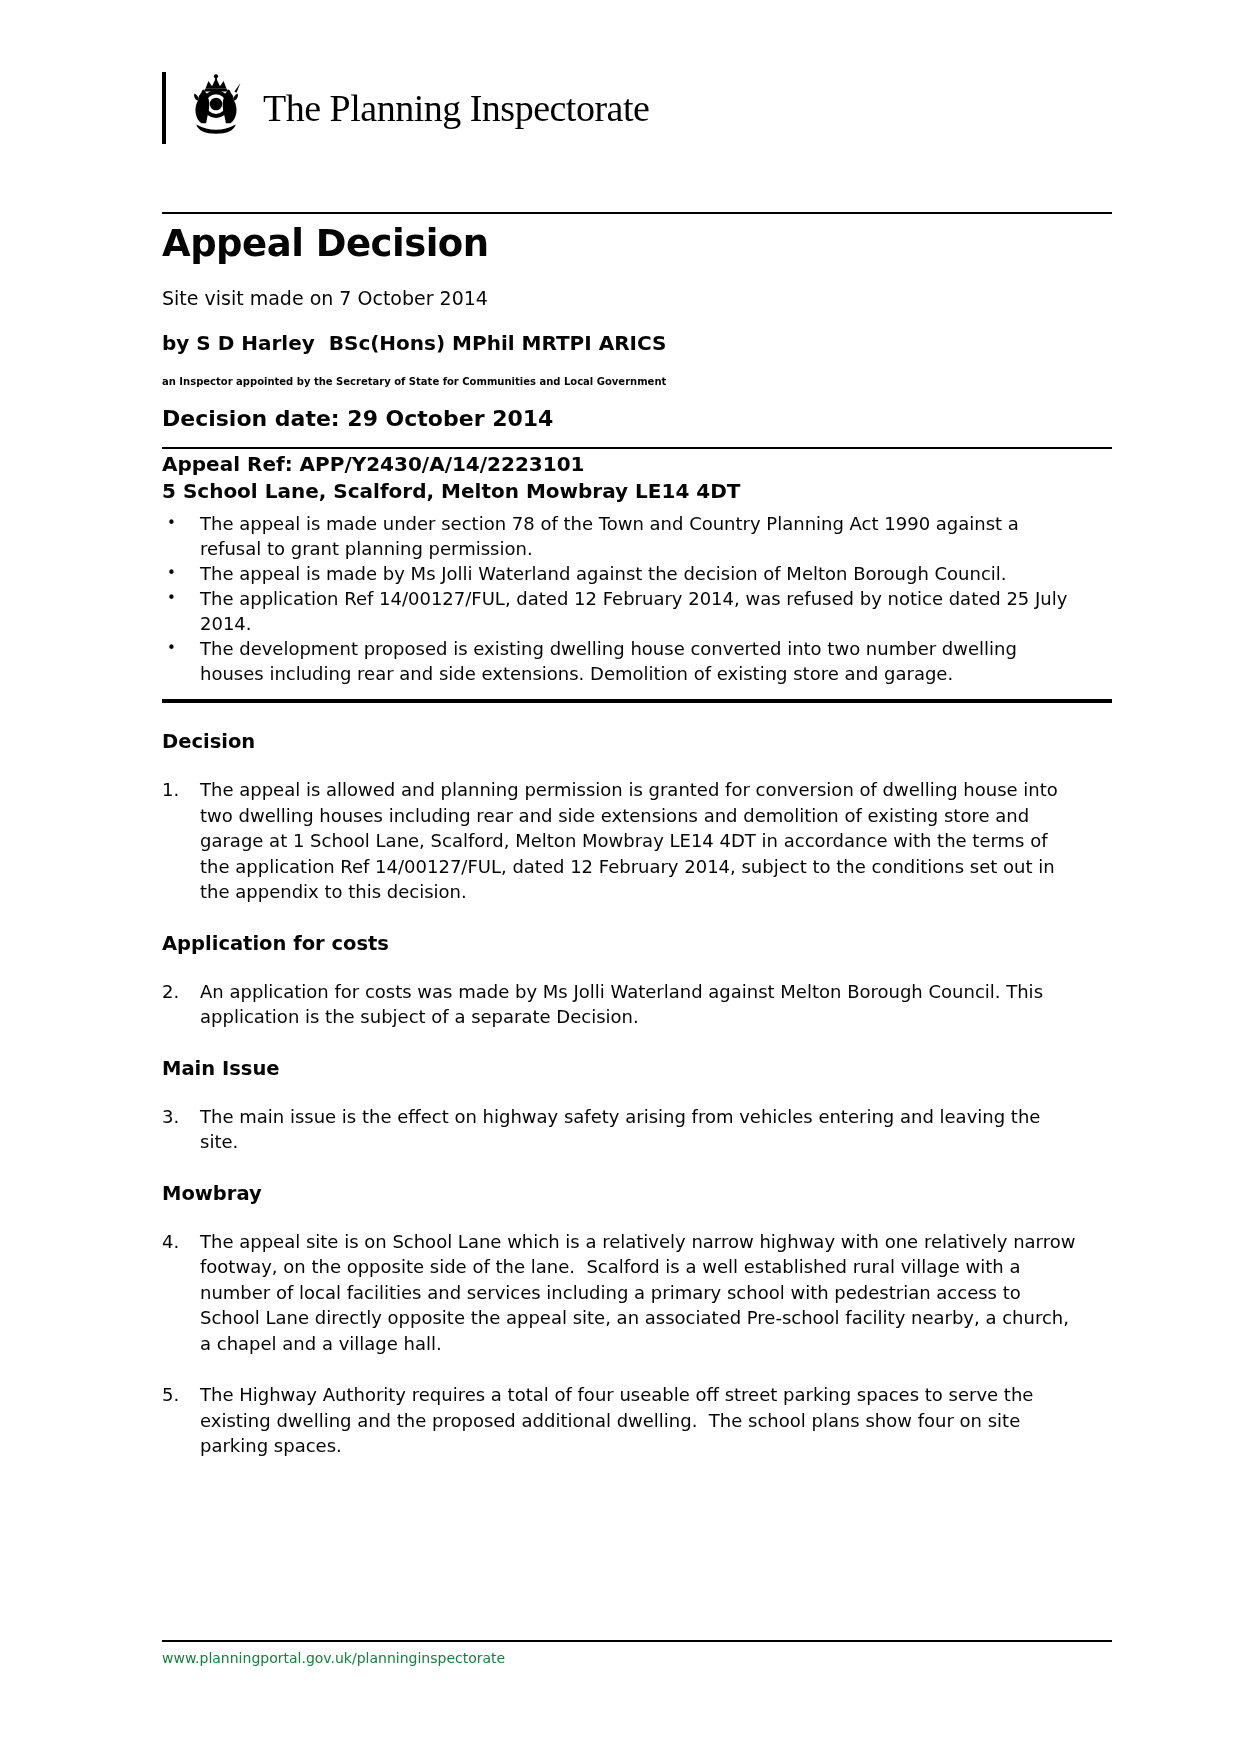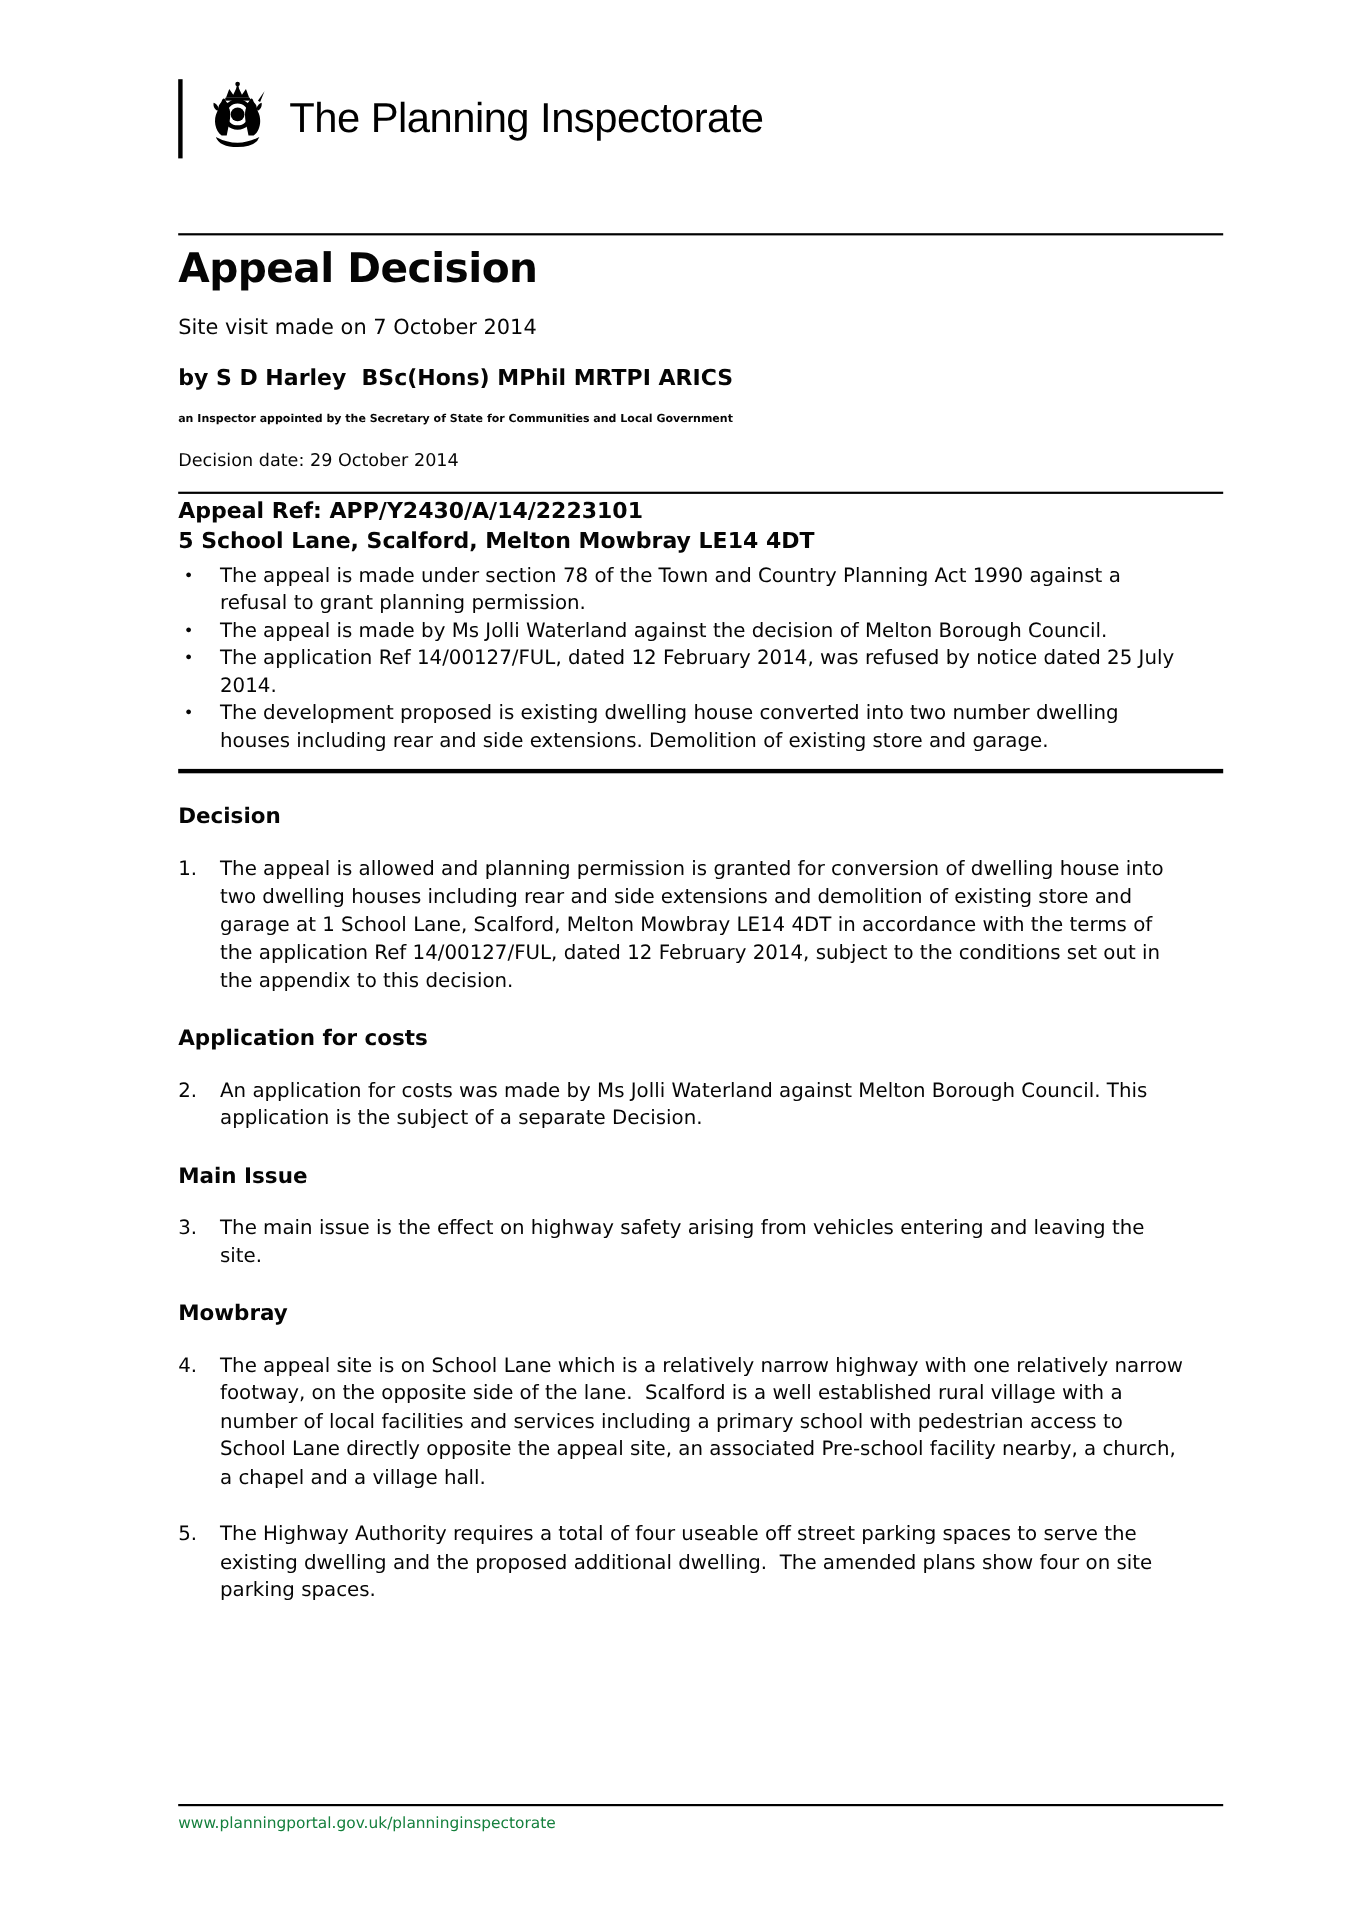--- a/index.html
+++ b/index.html
@@ -37,21 +37,21 @@
     background: #000;
     margin-right: 17px;
   }
   .crest {
     width: 66px;
     height: 74px;
     margin-right: 14px;
     flex: 0 0 auto;
   }
   .brand {
-    font-family: Liberation Sans, sans-serif;
+    font-family: Liberation Serif, serif;
     font-size: 38px;
     letter-spacing: -0.5px;
     color: #000;
     white-space: nowrap;
   }
 
   
   .rule { border: none; border-top: 2px solid #000; width: 100%; }
   .rule-1 { margin-top: 66px; }
   .rule-2 { margin-top: 18px; }
@@ -78,23 +78,23 @@
     white-space: pre-wrap;
   }
   .inspector-note {
     margin-top: 16px;
     font-size: 10px;
     line-height: 20px;
     font-weight: bold;
   }
   .decision-date {
     margin-top: 16px;
-    font-size: 16px;
+    font-size: 22px;
     line-height: 21px;
-    font-weight: normal;
+    font-weight: bold;
   }
 
   
   .appeal-head {
     margin-top: 2px;
     font-size: 20px;
     line-height: 27px;
     font-weight: bold;
   }
   ul.bullets {
@@ -238,21 +238,21 @@
       <span class="p-text">The main issue is the effect on highway safety arising from vehicles entering and leaving the site.</span>
     </div>
 
     <h2 class="sec-heading mt-sec">Mowbray</h2>
     <div class="para">
       <span class="p-num">4.</span>
       <span class="p-text">The appeal site is on School Lane which is a relatively narrow highway with one relatively narrow footway, on the opposite side of the lane.  Scalford is a well established rural village with a number of local facilities and services including a primary school with pedestrian access to School Lane directly opposite the appeal site, an associated Pre-school facility nearby, a church, a chapel and a village hall.</span>
     </div>
     <div class="para" style="margin-top:26px;">
       <span class="p-num">5.</span>
-      <span class="p-text">The Highway Authority requires a total of four useable off street parking spaces to serve the existing dwelling and the proposed additional dwelling.  The amended plans show four on site parking spaces.</span>
+      <span class="p-text">The Highway Authority requires a total of four useable off street parking spaces to serve the existing dwelling and the proposed additional dwelling.  The school plans show four on site parking spaces.</span>
     </div>
 
   </div>
 
   <div class="footer">
     <hr class="rule">
     <div class="footer-url">www.planningportal.gov.uk/planninginspectorate</div>
   </div>
 </div>
 

